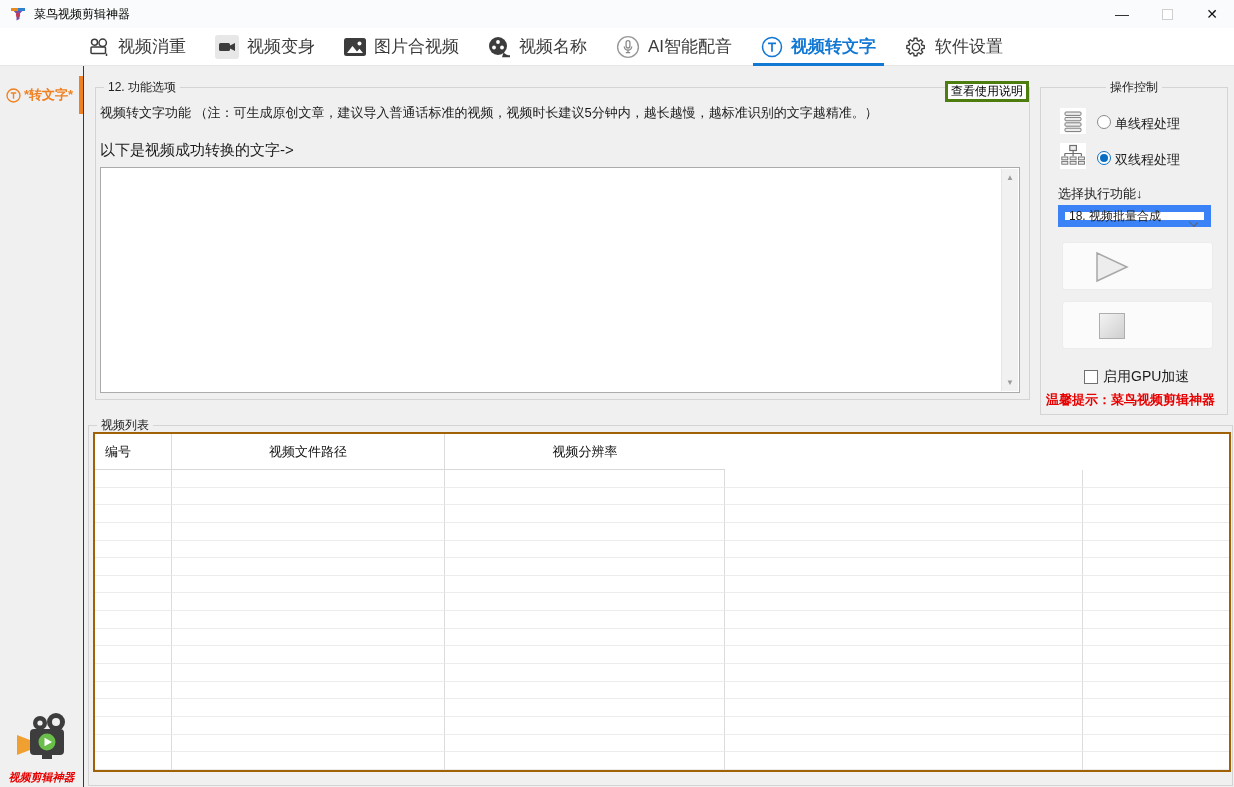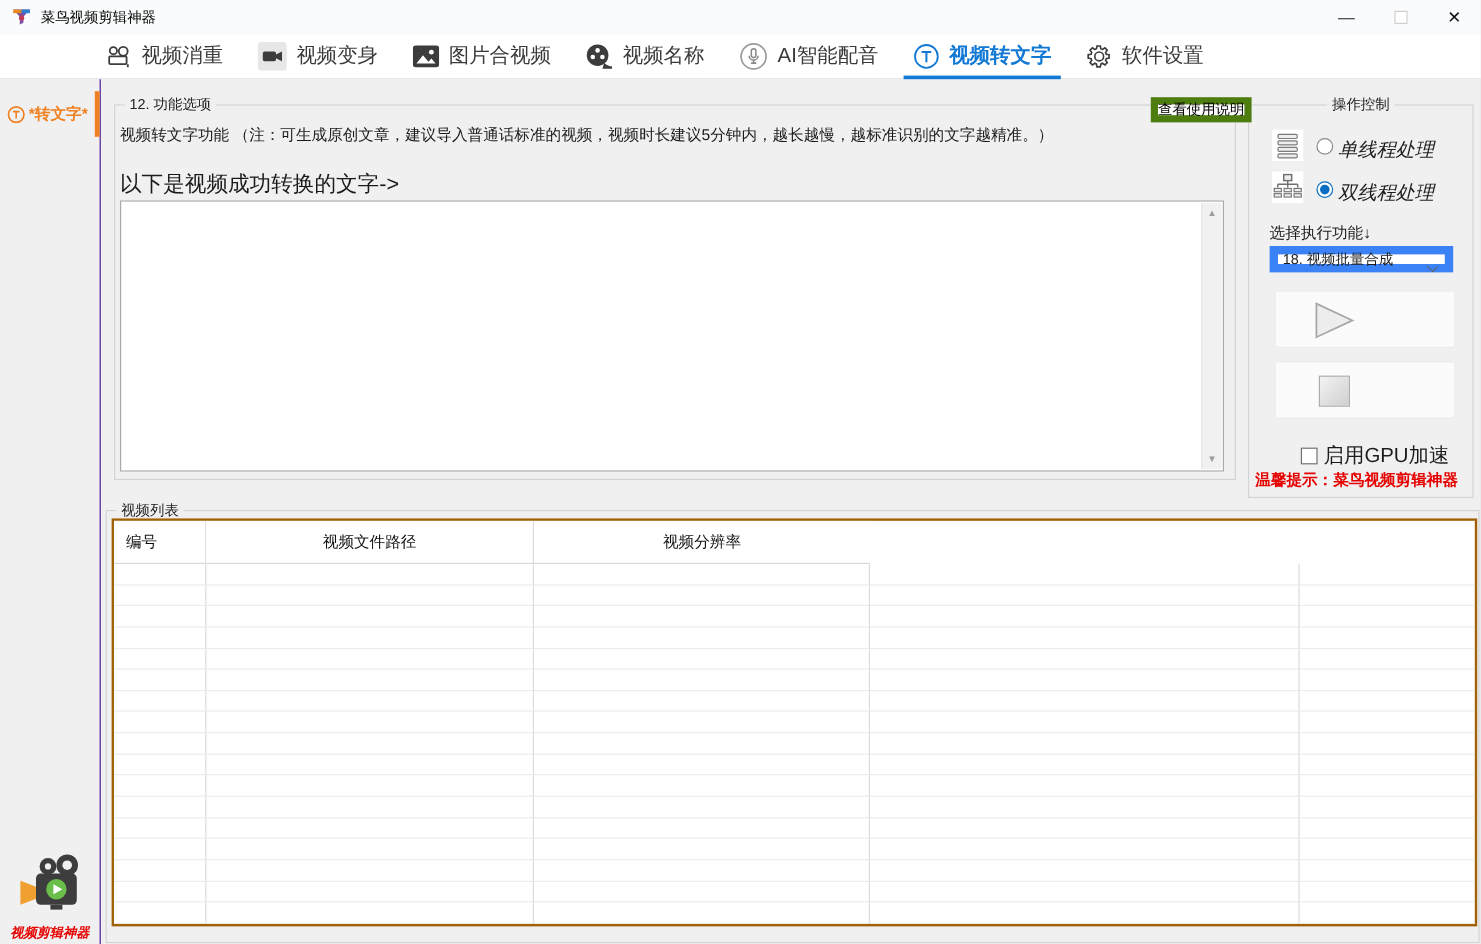--- a/index.html
+++ b/index.html
@@ -33,41 +33,41 @@
   .side-indicator{position:absolute; right:0; top:10px; width:4px; height:38px; background:var(--orange);}
   .side-logo{position:absolute; left:0; bottom:2px; width:83px; text-align:center;}
   .side-logo .txt{color:var(--red); font-weight:bold; font-size:11px; margin-top:4px; white-space:nowrap;font-style:italic;}
 
   
   .groupbox{position:absolute; border:1px solid #d4d4d4; background:var(--panelbg);}
   .groupbox>.gb-title{position:absolute; top:-8px; left:8px; background:var(--panelbg); padding:0 4px; font-size:12px; color:#222; line-height:15px; white-space:nowrap;}
   .gb-title.centered{left:50%; transform:translateX(-50%);}
 
   
-  .help-btn{position:absolute; left:945px; top:81px; width:84px; height:21px; background:#fdfdfd; border:6px solid #4d7c0f; font-size:12px; display:flex; align-items:center; justify-content:center; cursor:pointer; z-index:5;margin-left:14px;}
+  .help-btn{position:absolute; left:945px; top:81px; width:84px; height:21px; background:#fdfdfd; border:3px solid #4d7c0f; font-size:12px; display:flex; align-items:center; justify-content:center; cursor:pointer; z-index:5;}
   .desc{position:absolute; left:100px; top:104px; width:925px; font-size:13px; color:#1a1a1a; white-space:nowrap;}
-  .result-label{position:absolute; left:100px; top:141px; font-size:18px; color:#1a1a1a;}
+  .result-label{position:absolute; left:100px; top:141px; font-size:15px; color:#1a1a1a;}
   .transcript{position:absolute; left:100px; top:167px; width:920px; height:226px; background:#fff; border:1px solid #ababab;}
   .transcript .content{position:absolute; left:2px; top:2px; right:20px; bottom:2px; font-size:13px; overflow:hidden;}
   .vscroll{position:absolute; top:1px; right:1px; bottom:1px; width:17px; background:#f1f1f1; border-left:1px solid #e6e6e6;}
   .vscroll .arrow{position:absolute; left:0; width:16px; height:17px; font-size:8px; color:#9c9c9c; display:flex; align-items:center; justify-content:center; cursor:pointer;}
   .vscroll .arrow.up{top:0;} .vscroll .arrow.down{bottom:0;}
 
   
   .mode-icon{position:absolute; left:1060px; width:26px; height:26px; background:#fff;}
   .radio{position:absolute; width:14px; height:14px; border:1px solid #8a8a8a; border-radius:50%; background:#fff;}
   .radio.checked{border-color:#0a6fc2;}
   .radio.checked::after{content:""; position:absolute; left:2px; top:2px; width:8px; height:8px; border-radius:50%; background:#0a6fc2;}
-  .radio-label{position:absolute; font-size:16px; white-space:nowrap; cursor:default;font-style:italic;}
+  .radio-label{position:absolute; font-size:13px; white-space:nowrap; cursor:default;}
   .select-caption{position:absolute; left:1058px; top:185px; font-size:13px;}
   .combo{position:absolute; left:1058px; top:205px; width:153px; height:22px; background:#fff; border:7px solid #3b82f6; font-size:12px; display:flex; align-items:center; padding-left:4px; cursor:pointer;}
   .combo .chev{position:absolute; right:7px; top:7px; width:7px; height:7px; border-right:1.6px solid #5f5f5f; border-bottom:1.6px solid #5f5f5f; transform:rotate(45deg) scale(1,.8);}
   .big-btn{position:absolute; left:1062px; width:151px; height:48px; background:#fbfbfb; border:1px solid #ececec; border-radius:3px; cursor:pointer;}
   .stop-square{position:absolute; left:36px; top:11px; width:26px; height:26px; background:linear-gradient(135deg,#f3f3f3,#cfcfcf); border:1px solid #aeaeae;}
-  .gpu-row{position:absolute; left:1084px; top:368px; display:flex; align-items:center; gap:5px; font-size:17px; cursor:pointer;}
+  .gpu-row{position:absolute; left:1084px; top:368px; display:flex; align-items:center; gap:5px; font-size:14px; cursor:pointer;}
   .checkbox{width:14px; height:14px; border:1px solid #707070; background:#fff;}
   .warning{position:absolute; left:1046px; top:391px; font-size:13px; font-weight:bold; color:var(--red); white-space:nowrap;}
 
   
   .vtable{position:absolute; left:93px; top:432px; width:1138px; height:340px; background:#fff; border:2px solid #a16207; overflow:hidden;}
   .vrow{display:grid; grid-template-columns:77px 273px 280px 358px 1fr;}
   .vhead{height:36px;}
   .vhead .cell{border-bottom:1px solid var(--line); font-size:13px; color:#111; display:flex; align-items:center; justify-content:center; cursor:pointer; background:#fff;}
   .vhead .cell:first-child{justify-content:flex-start; padding-left:10px;}
   .cell{border-right:1px solid #dcdcdc;}

